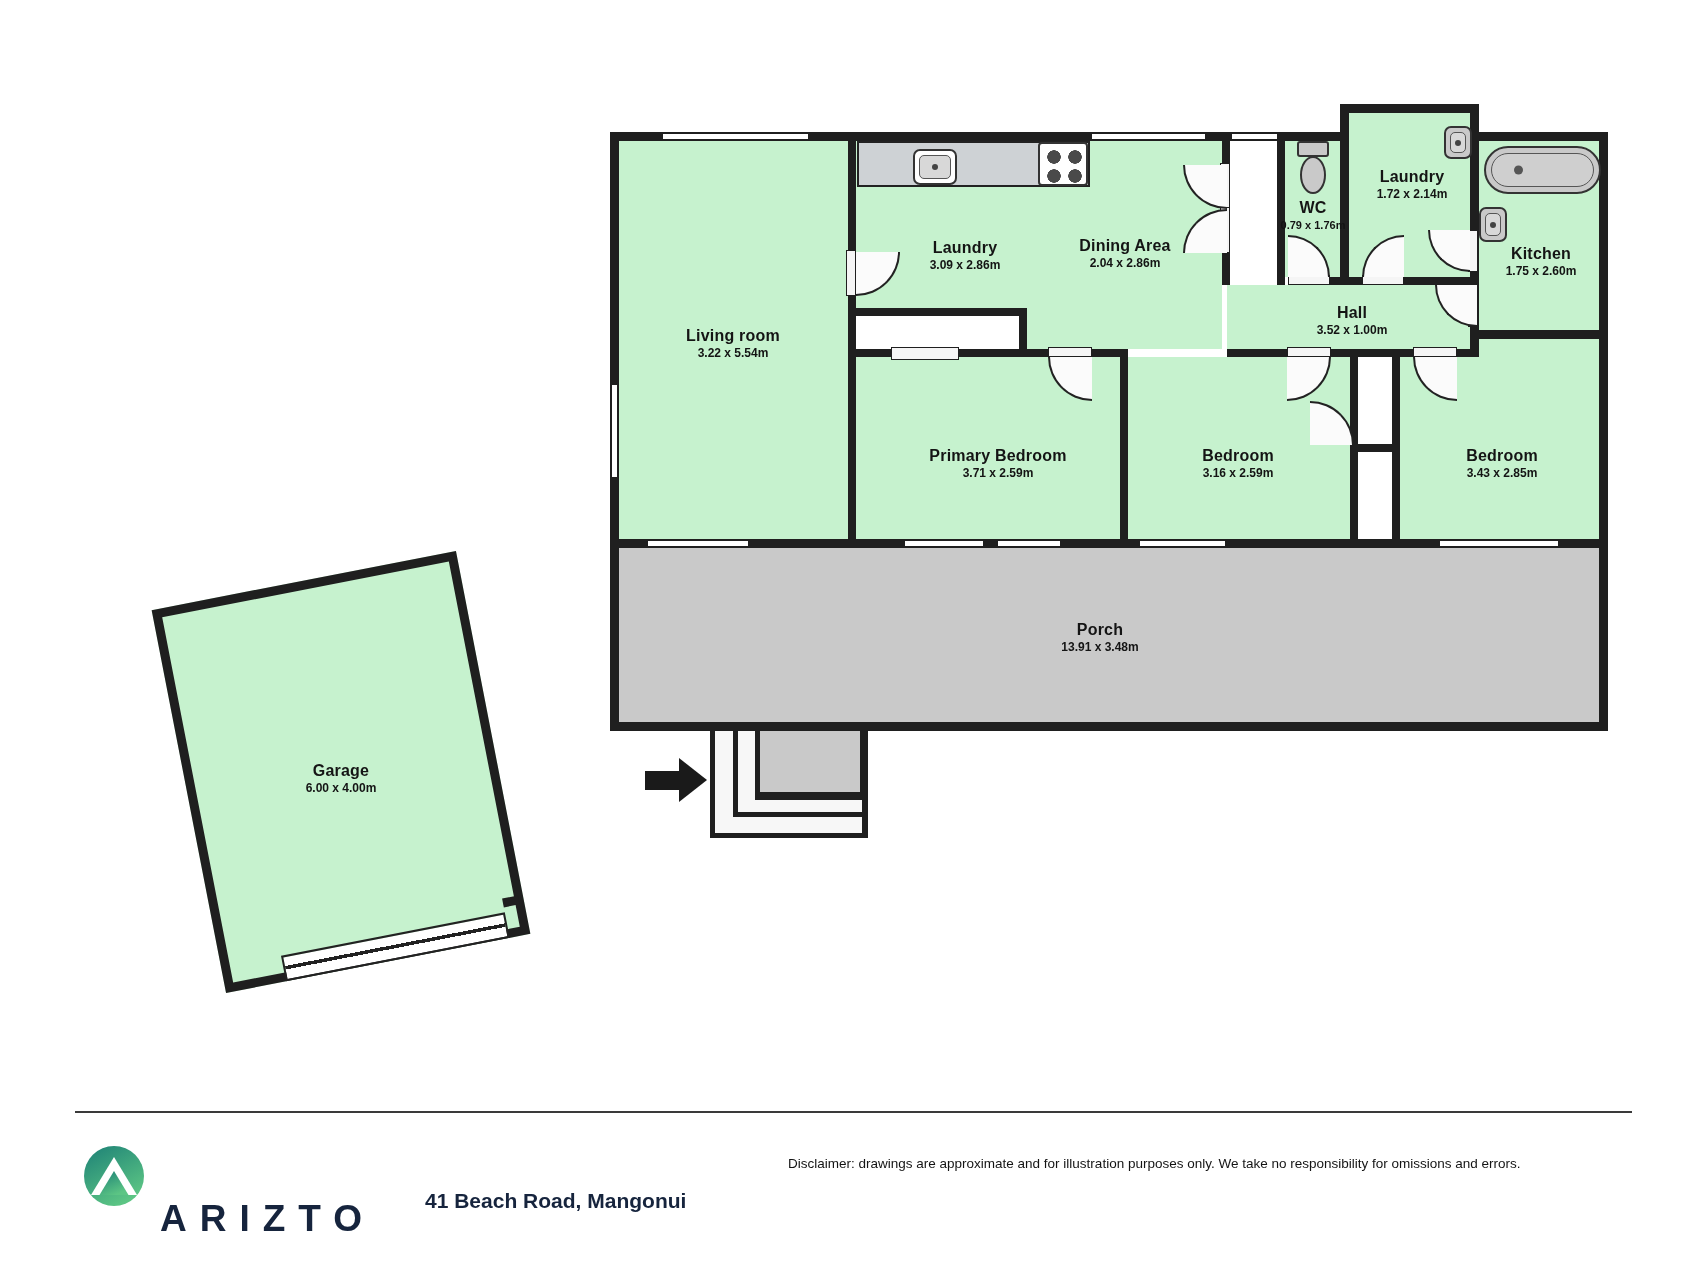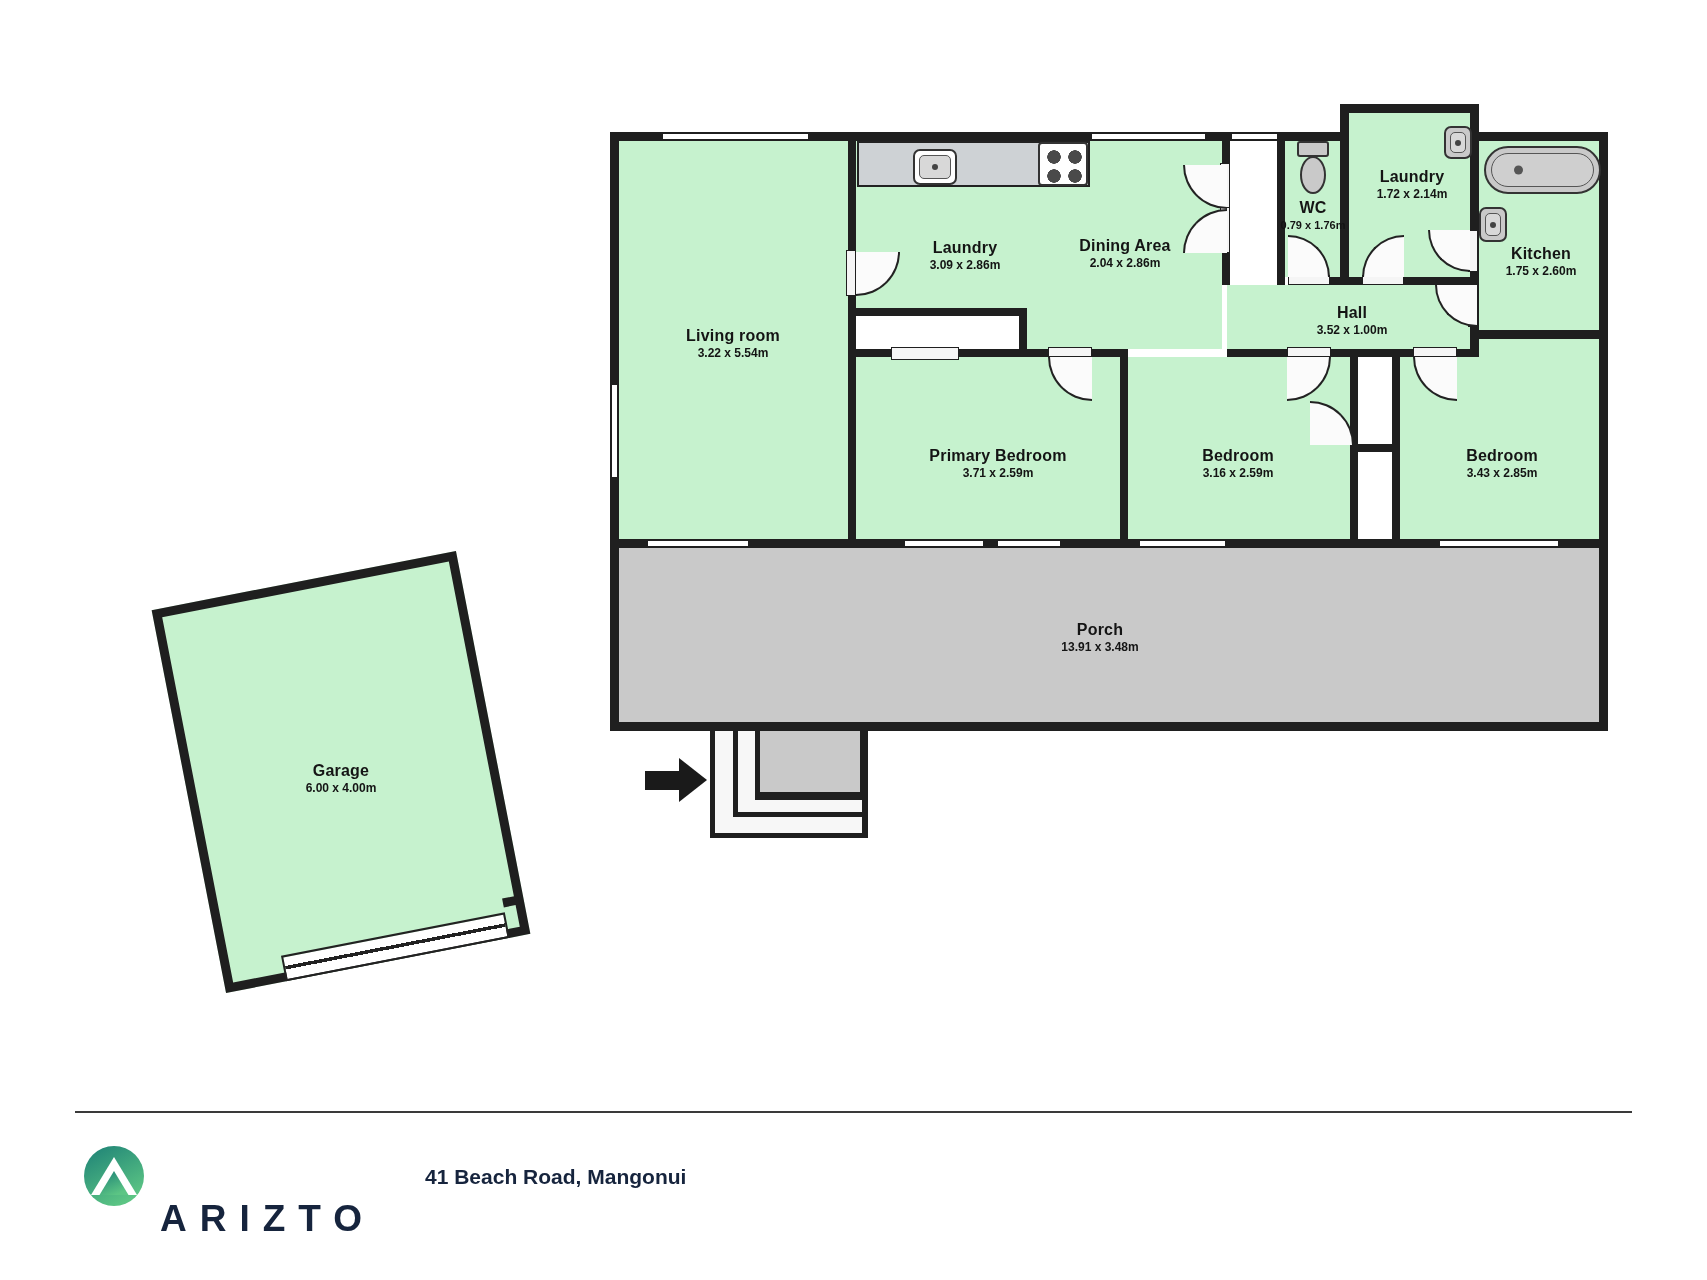--- a/index.html
+++ b/index.html
@@ -49,21 +49,21 @@
   .garage-door{position:absolute;left:52px;right:12px;bottom:-9px;height:26px;
     background:linear-gradient(#fff 40%,#222 40%,#222 56%,#fff 56%);
     border:2px solid #222;box-sizing:border-box;}
   .garage-tick{position:absolute;right:-4px;bottom:22px;width:16px;height:9px;background:#1f1f1f;}
   
   .arrow-shaft{position:absolute;background:#1a1a1a;}
   .arrow-head{position:absolute;width:0;height:0;border-left:28px solid #1a1a1a;border-top:22px solid transparent;border-bottom:22px solid transparent;}
   
   .divider{position:absolute;background:#3a3a3a;}
   .brand{position:absolute;font-weight:700;font-size:37px;letter-spacing:13px;color:var(--brand-navy,#16243d);}
-  .address{position:absolute;font-weight:700;font-size:21px;color:var(--brand-navy,#16243d);}
+  .address{position:absolute;font-weight:700;font-size:21px;color:var(--brand-navy,#16243d);margin-top:24px;}
   .disclaimer{position:absolute;font-size:13.5px;font-weight:500;color:#141414;line-height:21px;}
 </style>
 </head>
 <body>
 
 <div>
 
   <div class="room" style="left:619px;top:141px;width:229px;height:398px"></div>
   <div class="room" style="left:856px;top:141px;width:366px;height:208px"></div>
   <div class="room" style="left:1285px;top:141px;width:55px;height:136px"></div>
@@ -228,14 +228,15 @@
         </linearGradient>
       </defs>
       <circle cx="30" cy="30" r="30" fill="url(#lg)"></circle>
       <path d="M30 11 L53 49 L7 49 Z" fill="#ffffff"></path>
       <path d="M30 25 L44.5 49 L15.5 49 Z" fill="url(#lg)"></path>
     </svg>
   </div>
   <div class="brand" style="left:160px;top:1198px">ARIZTO</div>
   <div class="address" style="left:425px;top:1165px">41 Beach Road, Mangonui</div>
   <div class="disclaimer" style="left:788px;top:1153px;width:820px">
+    <div>Disclaimer: drawings are approximate and for illustration purposes only. We take no responsibility for omissions and errors.</div>
   </div>
 </div>
 
 </body></html>

